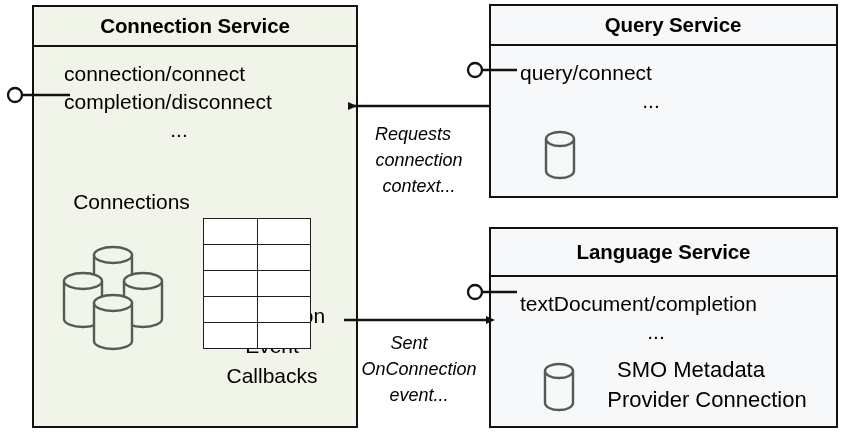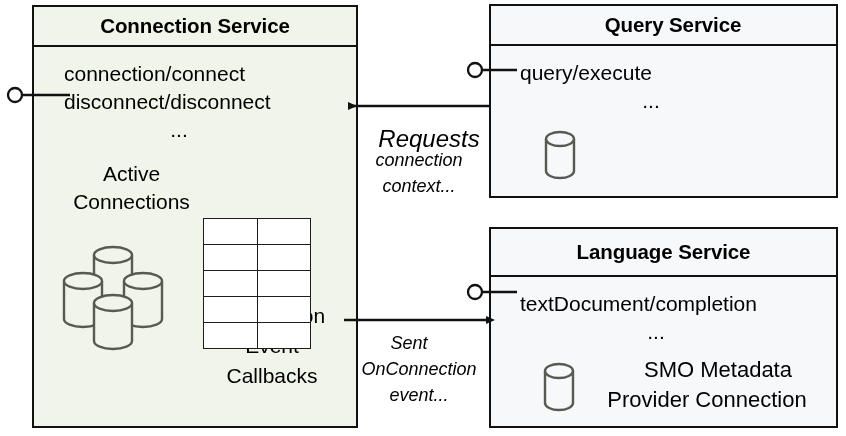--- a/index.html
+++ b/index.html
@@ -91,25 +91,24 @@
 <body>
 
 <div id="canvas">
 
   <div class="component comp-green" style="left:32px; top:5px; width:326px; height:423px;">
     <div class="comp-header" style="height:40px; font-size:20.5px;">Connection Service</div>
     <div class="comp-body">
 
       <div class="txt" style="left:30px; top:16px; font-size:21px;">connection/connect</div>
 
-      <div class="txt" style="left:30px; top:44px; font-size:21px;">disconnect/disconnect</div>
+      <div class="txt" style="left:30px; top:44px; font-size:21px;">completion/disconnect</div>
 
       <div class="txt txt-center" style="left:0; top:72px; width:290px; font-size:21px;">...</div>
 
-      <div class="txt txt-center" style="left:20px; top:116px; width:155px; font-size:21px;">Active</div>
       <div class="txt txt-center" style="left:20px; top:144px; width:155px; font-size:21px;">Connections</div>
 
       <div class="txt txt-center" style="left:150px; top:258px; width:176px; font-size:21px;">Connection</div>
       <div class="txt txt-center" style="left:150px; top:288px; width:176px; font-size:21px;">Event</div>
       <div class="txt txt-center" style="left:150px; top:318px; width:176px; font-size:21px;">Callbacks</div>
 
       <table class="grid-table" style="left:169px; top:171px; width:108px; height:125px;">
         <tbody>
             <tr>
           <td style="width:54px;height:25px;"></td>
@@ -151,21 +150,21 @@
         </g>
       </svg>
 
     </div>
   </div>
 
   <div class="component comp-gray" style="left:489px; top:4px; width:349px; height:194px;">
     <div class="comp-header" style="height:40px; font-size:20.5px;padding-left:19px;">Query Service</div>
     <div class="comp-body">
 
-      <div class="txt" style="left:29px; top:16px; font-size:21px;">query/execute</div>
+      <div class="txt" style="left:29px; top:16px; font-size:21px;">query/connect</div>
 
       <div class="txt txt-center" style="left:0; top:44px; width:320px; font-size:21px;">...</div>
 
       <svg class="lolli" style="left:48px; top:81px;" width="42" height="56" viewBox="0 0 42 56">
         <g stroke-width="2.4" class="cyl-stroke-gray" stroke-linejoin="round">
           <path d="M7 12 v32 a14 7 0 0 0 28 0 v-32"></path>
           <ellipse cx="21" cy="12" rx="14" ry="7"></ellipse>
         </g>
       </svg>
 
@@ -180,26 +179,26 @@
 
       <div class="txt txt-center" style="left:0; top:44px; width:330px; font-size:21px;">...</div>
 
       <svg class="lolli" style="left:47px; top:82px;" width="42" height="56" viewBox="0 0 42 56">
         <g stroke-width="2.4" class="cyl-stroke-gray" stroke-linejoin="round">
           <path d="M7 12 v32 a14 7 0 0 0 28 0 v-32"></path>
           <ellipse cx="21" cy="12" rx="14" ry="7"></ellipse>
         </g>
       </svg>
 
-      <div class="txt txt-center" style="left:106px; top:81px; width:242px; font-size:22px;">SMO Metadata</div>
+      <div class="txt txt-center" style="left:79px; top:81px; width:242px; font-size:22px;">SMO Metadata</div>
       <div class="txt txt-center" style="left:95px; top:111px; width:242px; font-size:22px;">Provider Connection</div>
     </div>
   </div>
 
-  <div class="txt ital" style="left:365px; top:124px; width:128px; font-size:24px;">Requests</div>
+  <div class="txt ital" style="left:349px; top:124px; width:128px; font-size:18px;">Requests</div>
   <div class="txt ital" style="left:355px; top:150px; width:128px; font-size:18px;">connection</div>
   <div class="txt ital" style="left:355px; top:176px; width:128px; font-size:18px;">context...</div>
 
   <div class="txt ital" style="left:345px; top:333px; width:128px; font-size:18px;">Sent</div>
   <div class="txt ital" style="left:353px; top:359px; width:132px; font-size:18px;">OnConnection</div>
   <div class="txt ital" style="left:355px; top:385px; width:128px; font-size:18px;">event...</div>
 
   <svg id="wires" viewBox="0 0 846 436">
     <defs>
       <marker id="arrowL" markerWidth="10" markerHeight="10" refX="9" refY="4" orient="auto" markerUnits="userSpaceOnUse">

